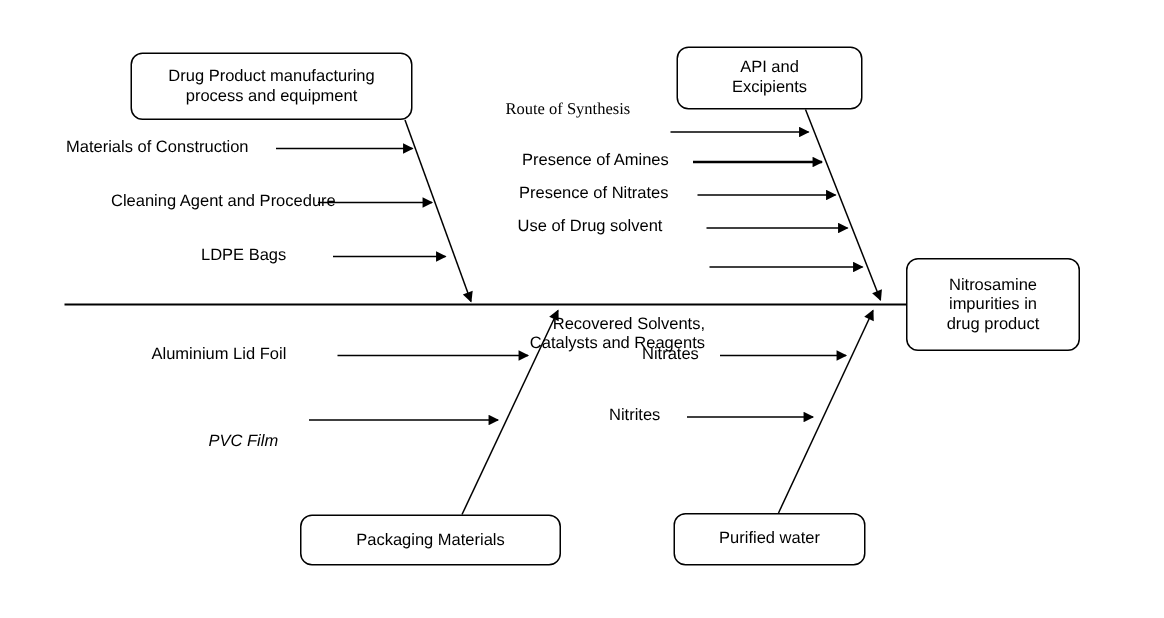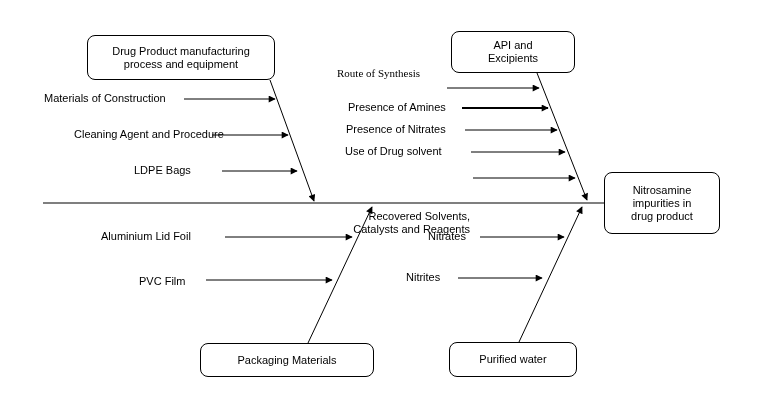--- a/index.html
+++ b/index.html
@@ -71,16 +71,16 @@
 <div class="lbl" style="left:134px; top:164px;">LDPE Bags</div>
 
 <div class="lbl" style="left:337px; top:67px;font-family:Liberation Serif, serif;">Route of Synthesis</div>
 <div class="lbl" style="left:348px; top:101px;">Presence of Amines</div>
 <div class="lbl" style="left:346px; top:123px;">Presence of Nitrates</div>
 <div class="lbl" style="left:345px; top:145px;">Use of Drug solvent</div>
 <div class="lbl r" style="left:338px; top:166px; width:132px;">Recovered Solvents,
 Catalysts and Reagents</div>
 
 <div class="lbl" style="left:101px; top:230px;">Aluminium Lid Foil</div>
-<div class="lbl" style="left:139px; top:275px;">PVC Film</div>
+<div class="lbl" style="left:139px; top:288px;font-style:italic;">PVC Film</div>
 
 <div class="lbl" style="left:428px; top:230px;">Nitrates</div>
 <div class="lbl" style="left:406px; top:271px;">Nitrites</div>
 
 </body></html>

